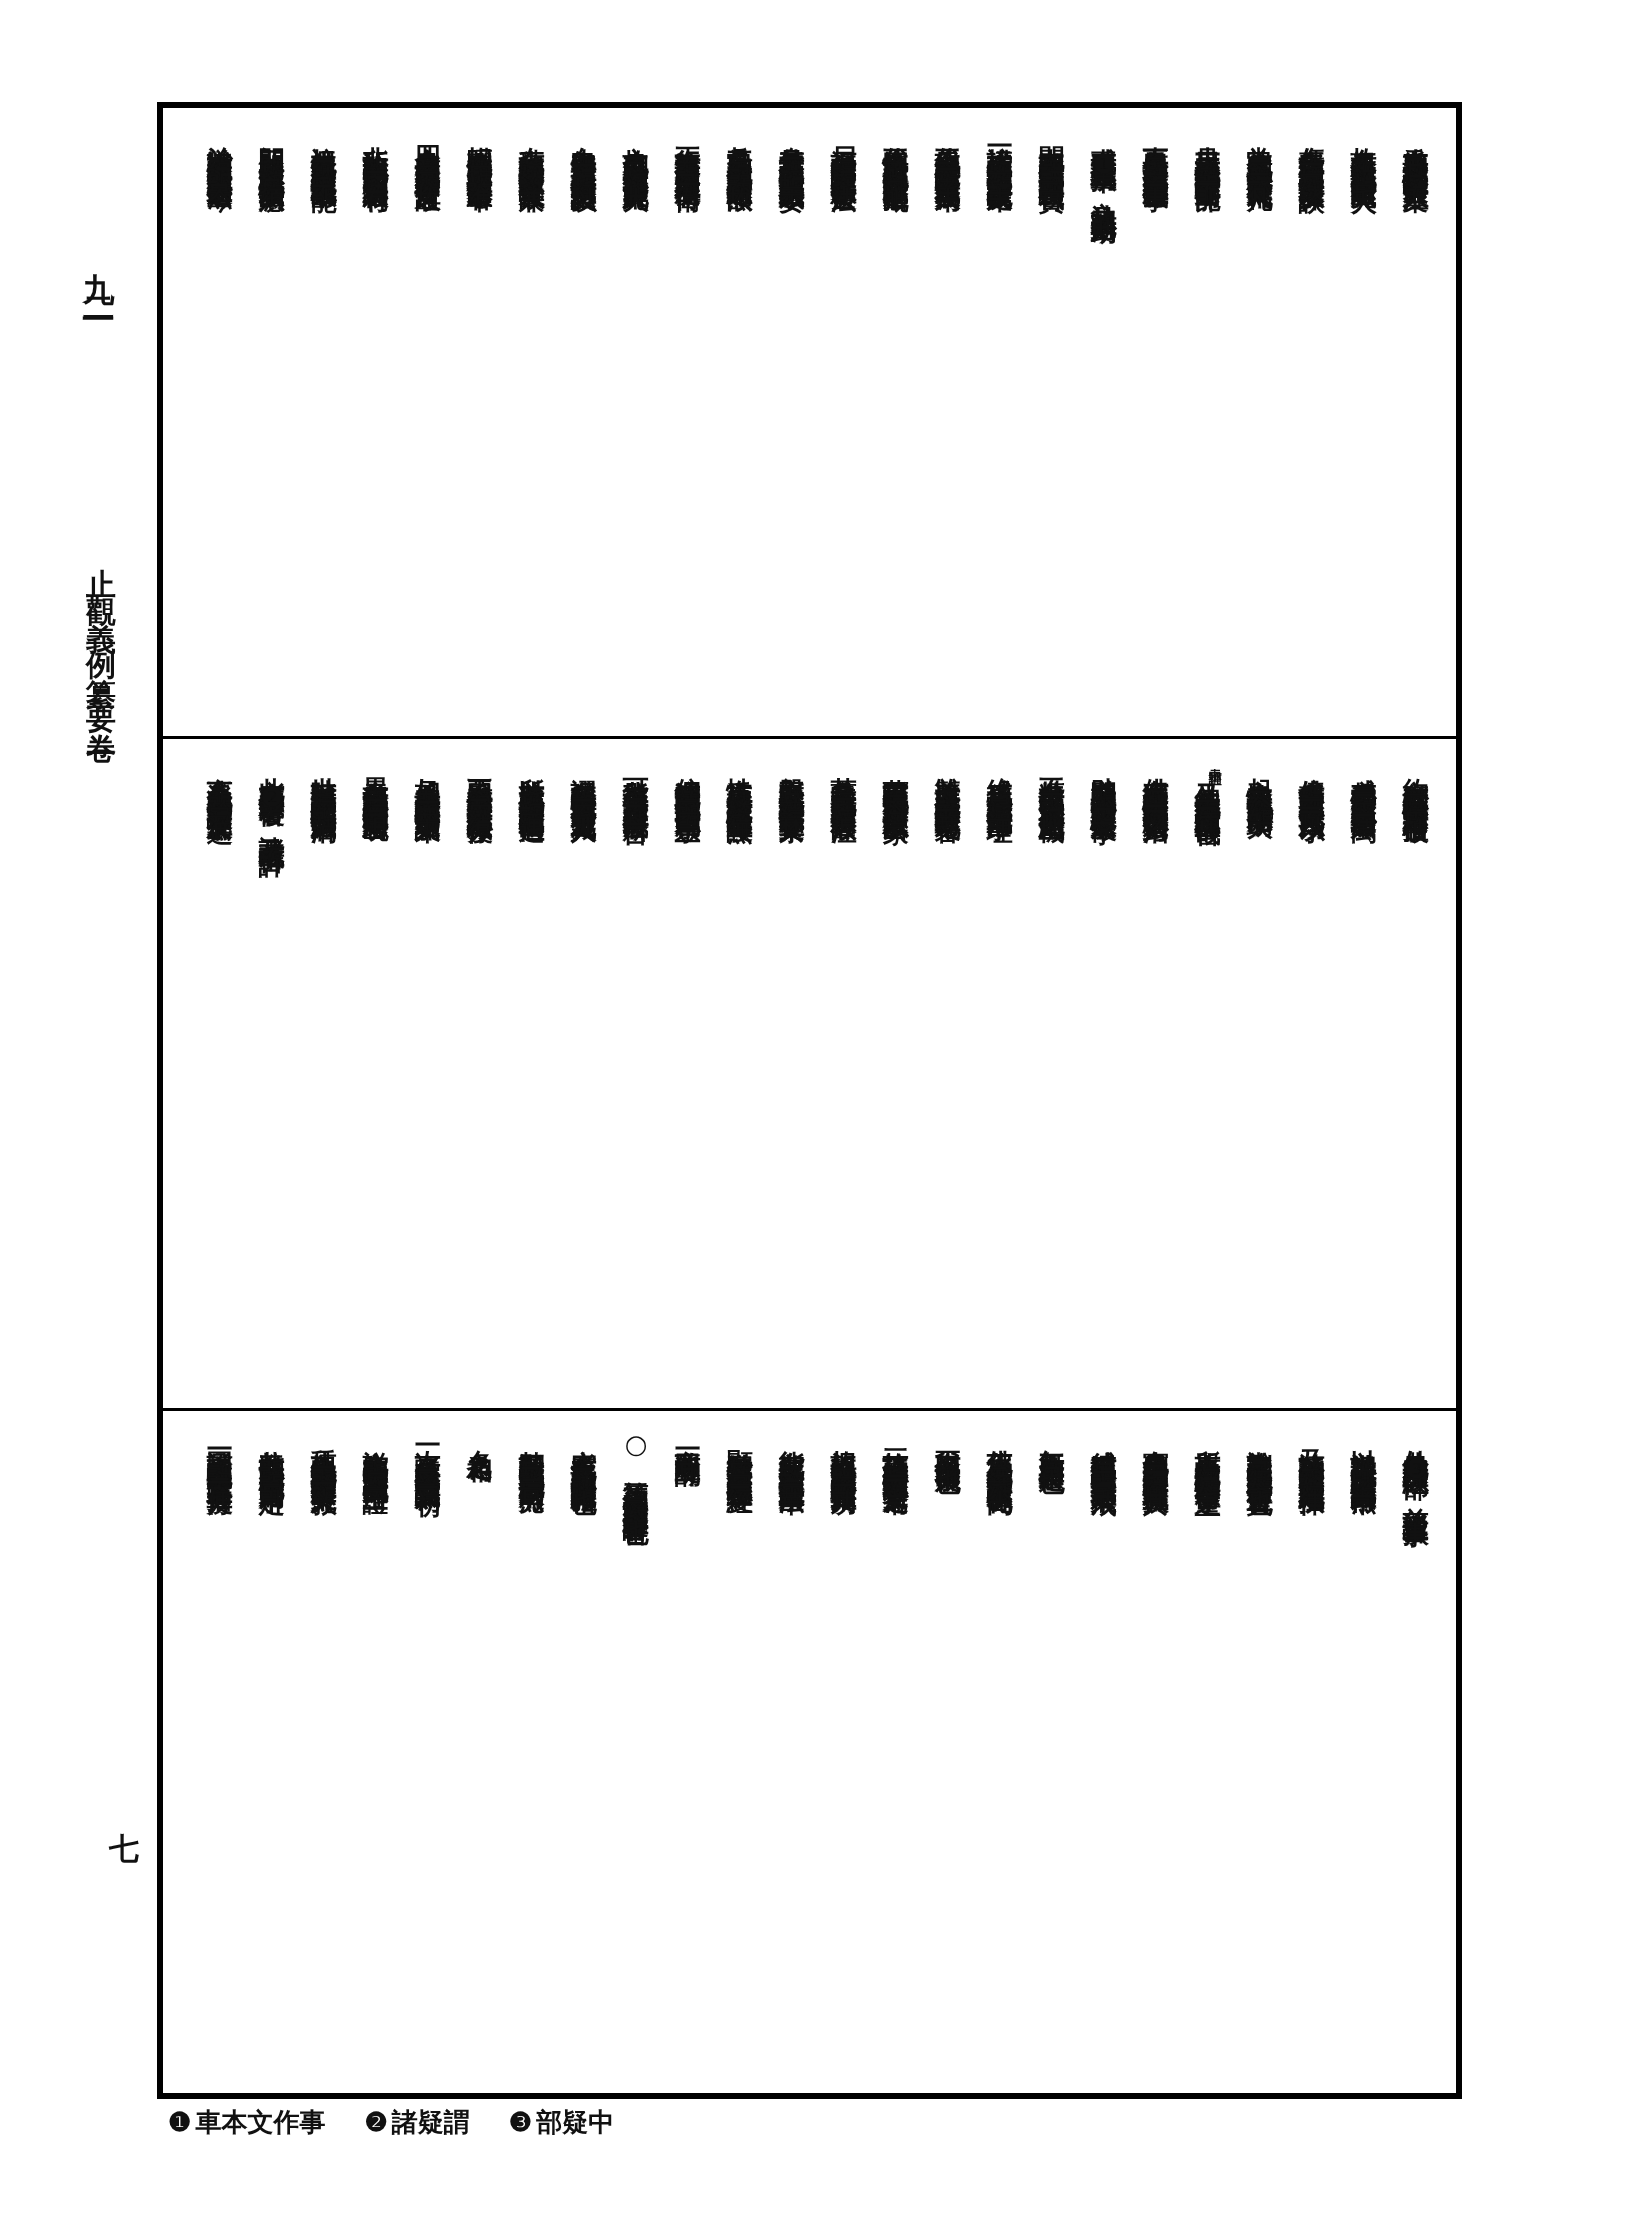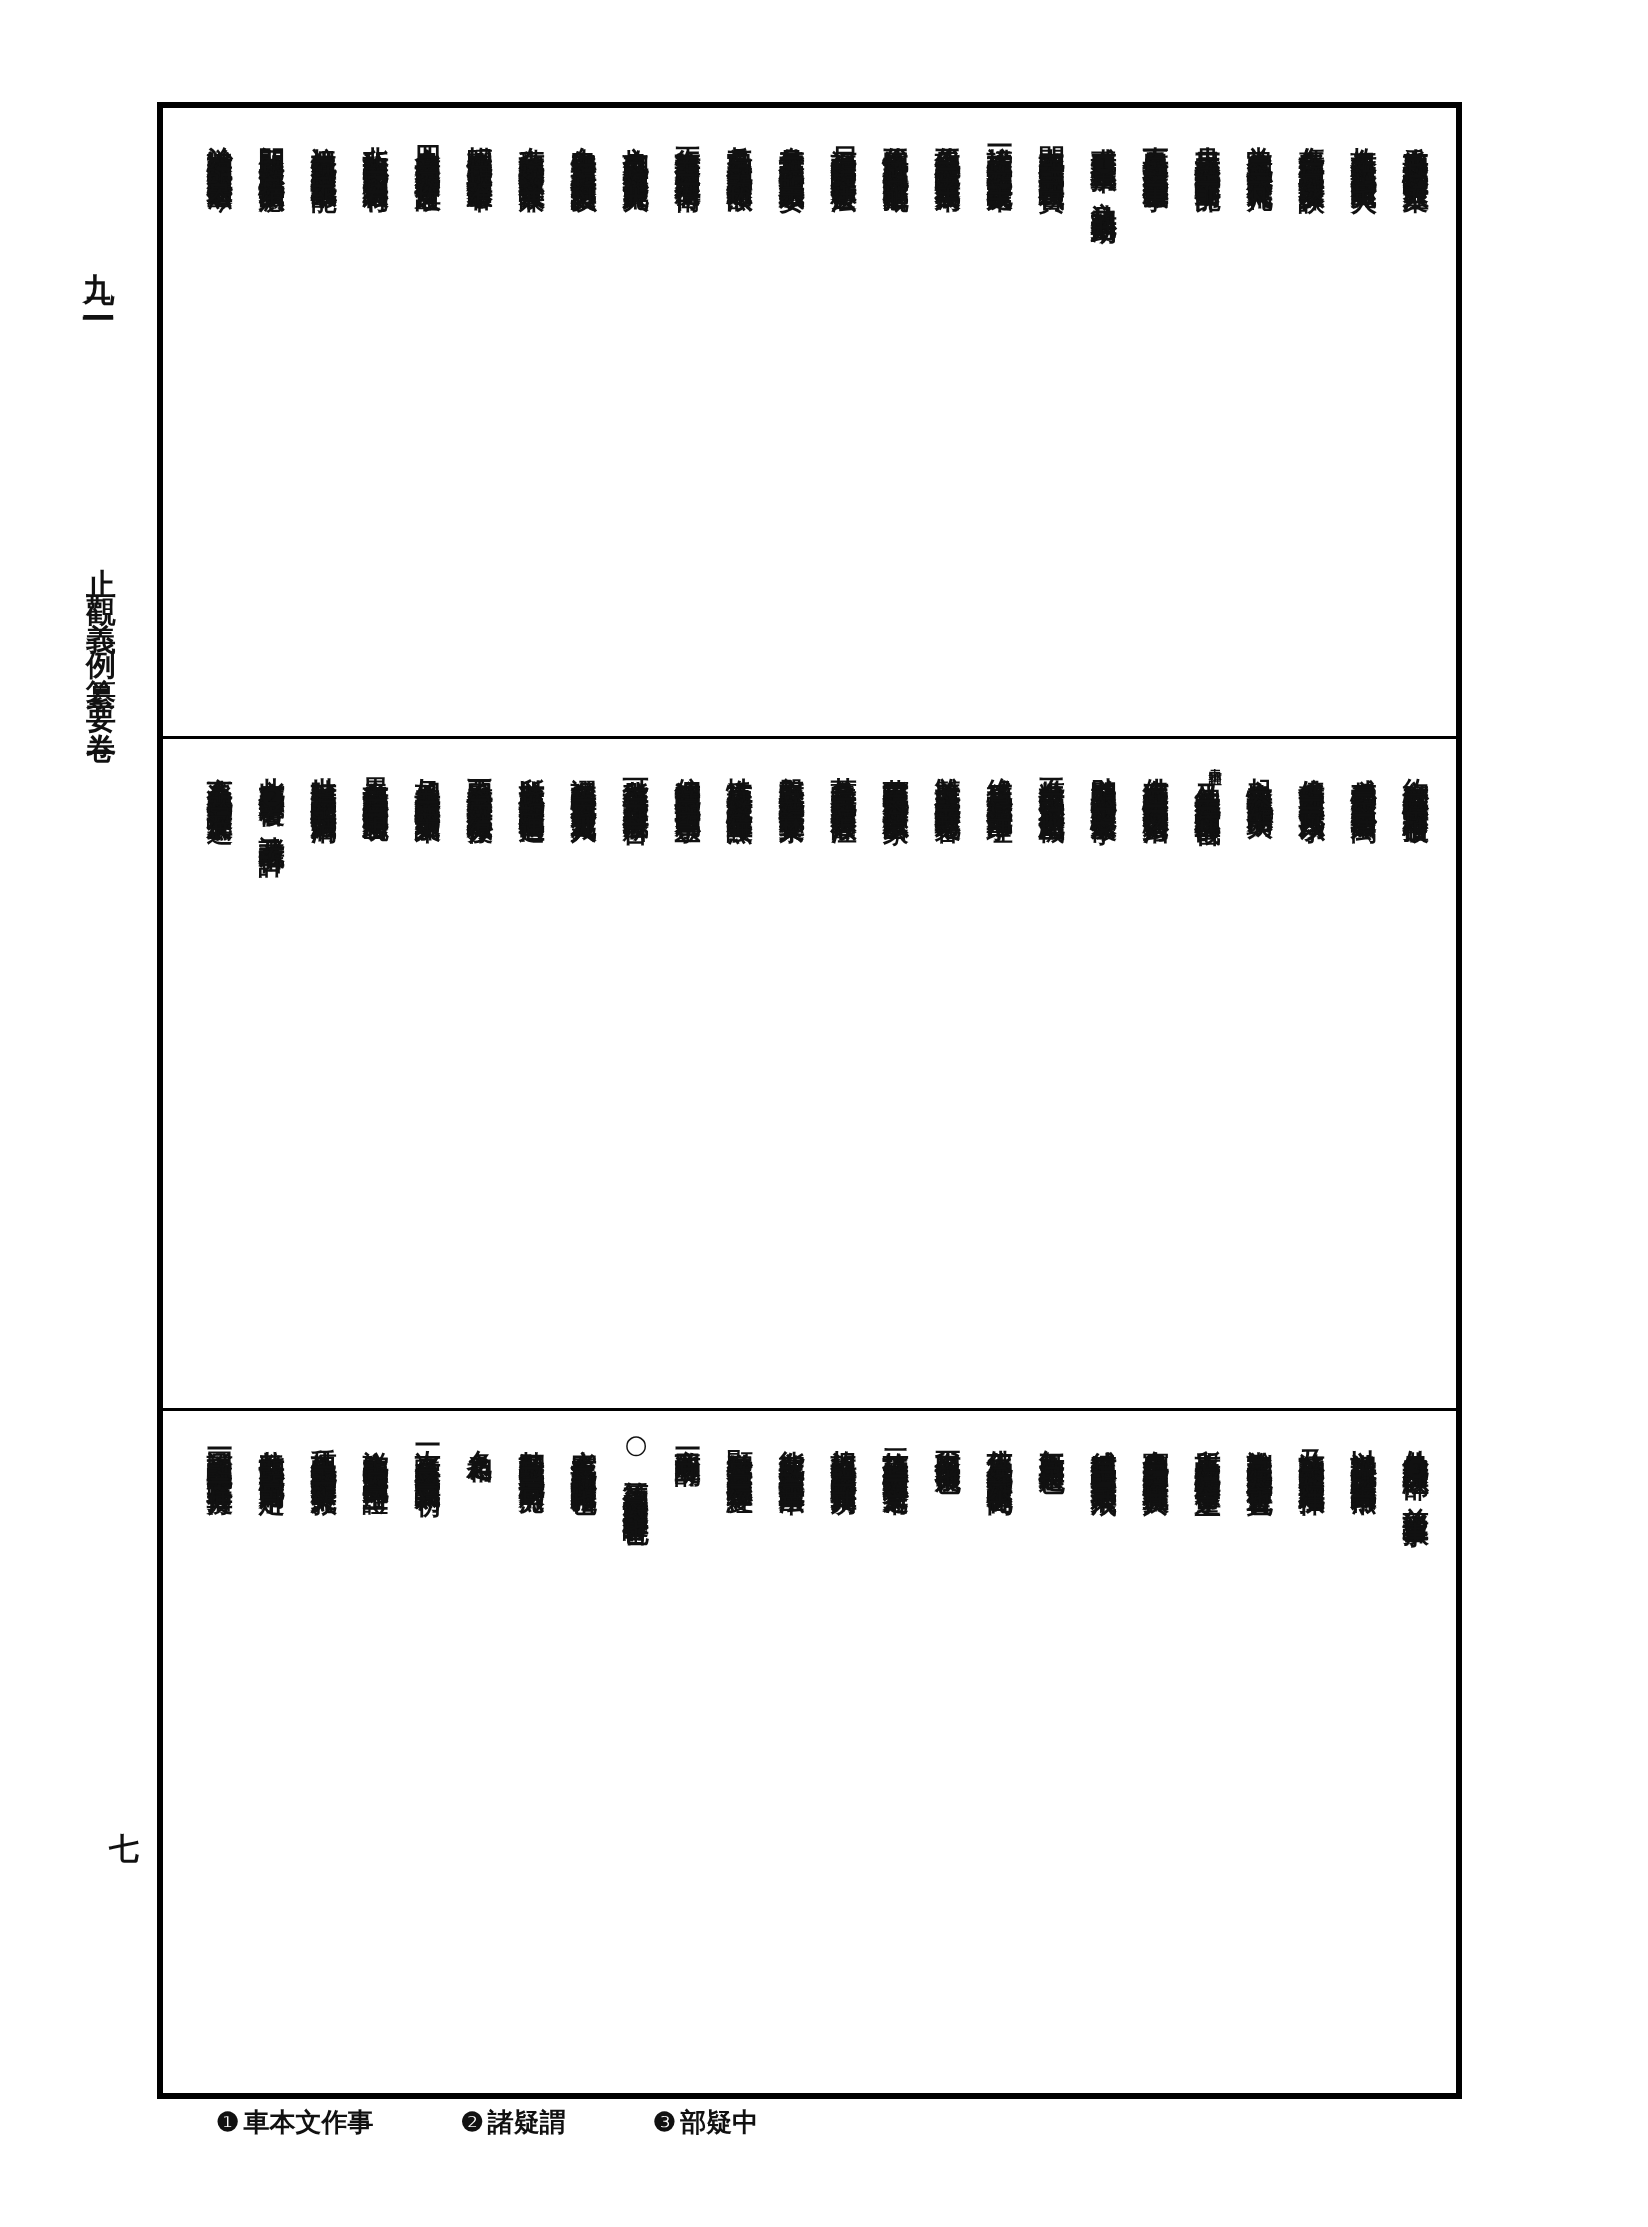--- a/index.html
+++ b/index.html
@@ -46,21 +46,21 @@
     font-weight:700;color:#111;
   }
   #volNumber{left:77px;top:248px;font-size:32px;letter-spacing:26px;}
   #volTitle{left:80px;top:544px;font-size:30px;letter-spacing:27.6px;}
   #pageNumber{left:103px;top:1808px;font-size:30px;letter-spacing:0;}
   
   .footnotes{
     position:absolute;left:168px;top:2105px;
     font-size:26px;font-weight:700;white-space:nowrap;
   }
-  .footnote-item{margin-right:39px;display:inline-block;margin-left:48px;}
+  .footnote-item{margin-right:39px;display:inline-block;}
   .footnote-item .marker{margin-right:4.1px;}
 </style>
 </head>
 <body>
 
 <div class="margin-label" id="volNumber">九二一</div>
 
 <div class="margin-label" id="volTitle">止觀義例纂要卷一</div>
 
 <div class="margin-label" id="pageNumber">七</div>

